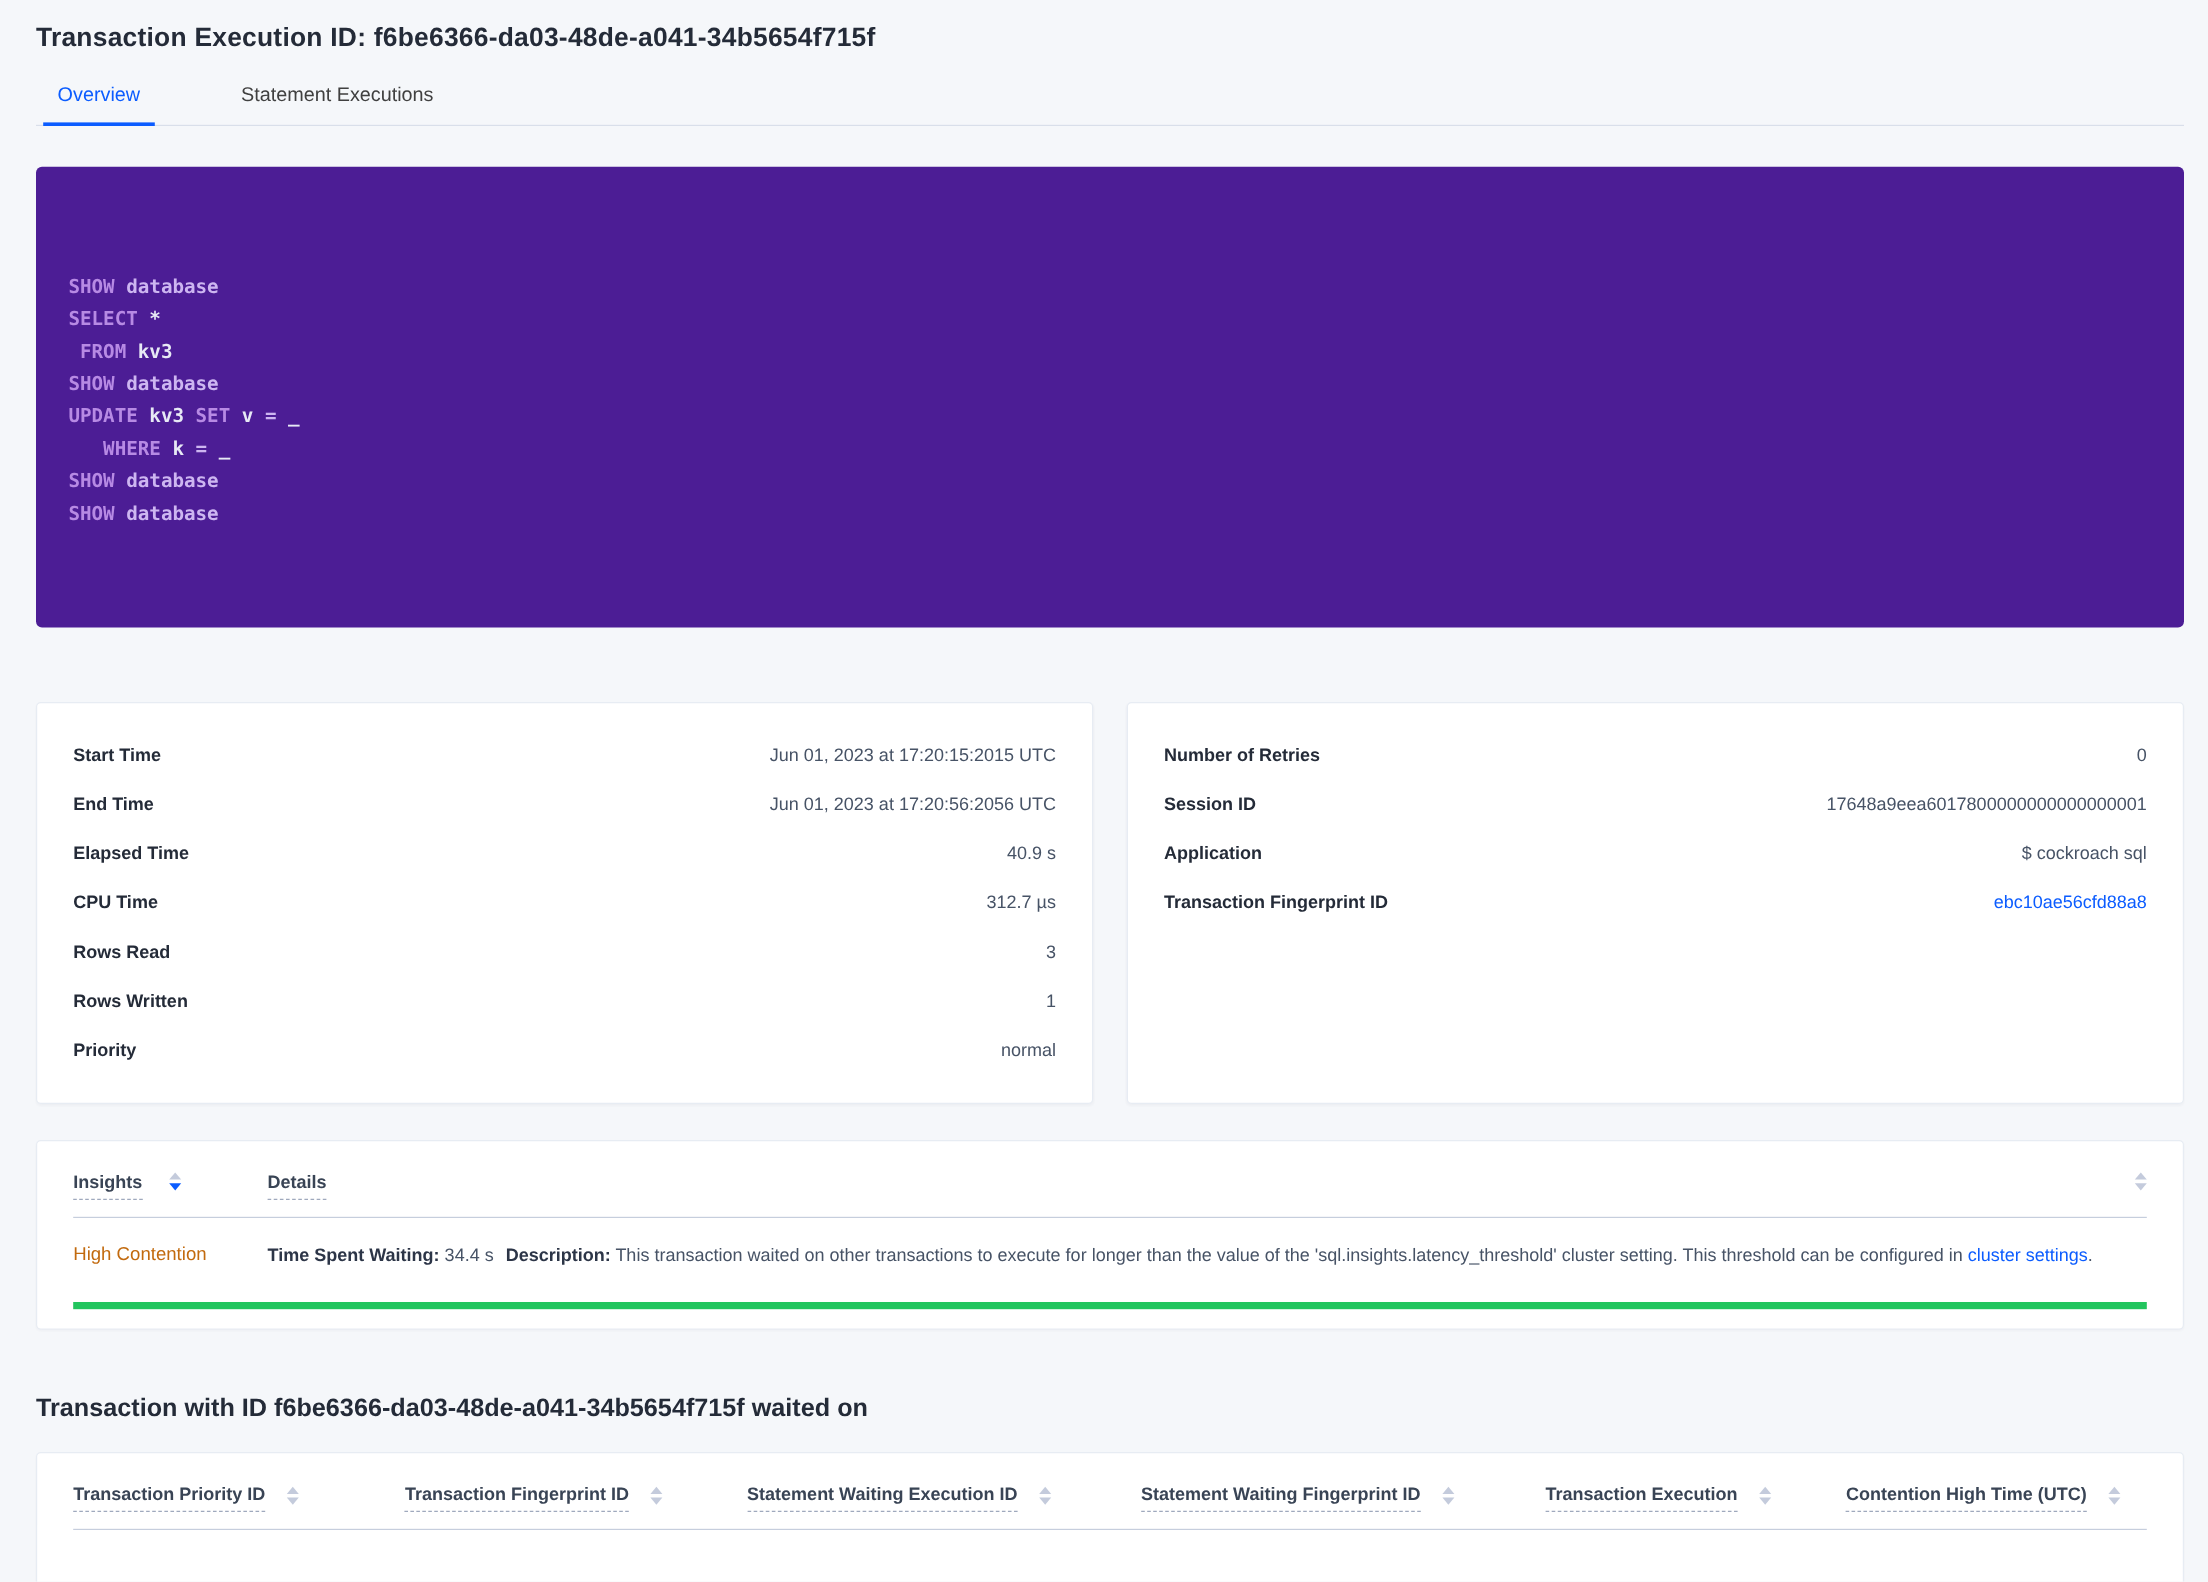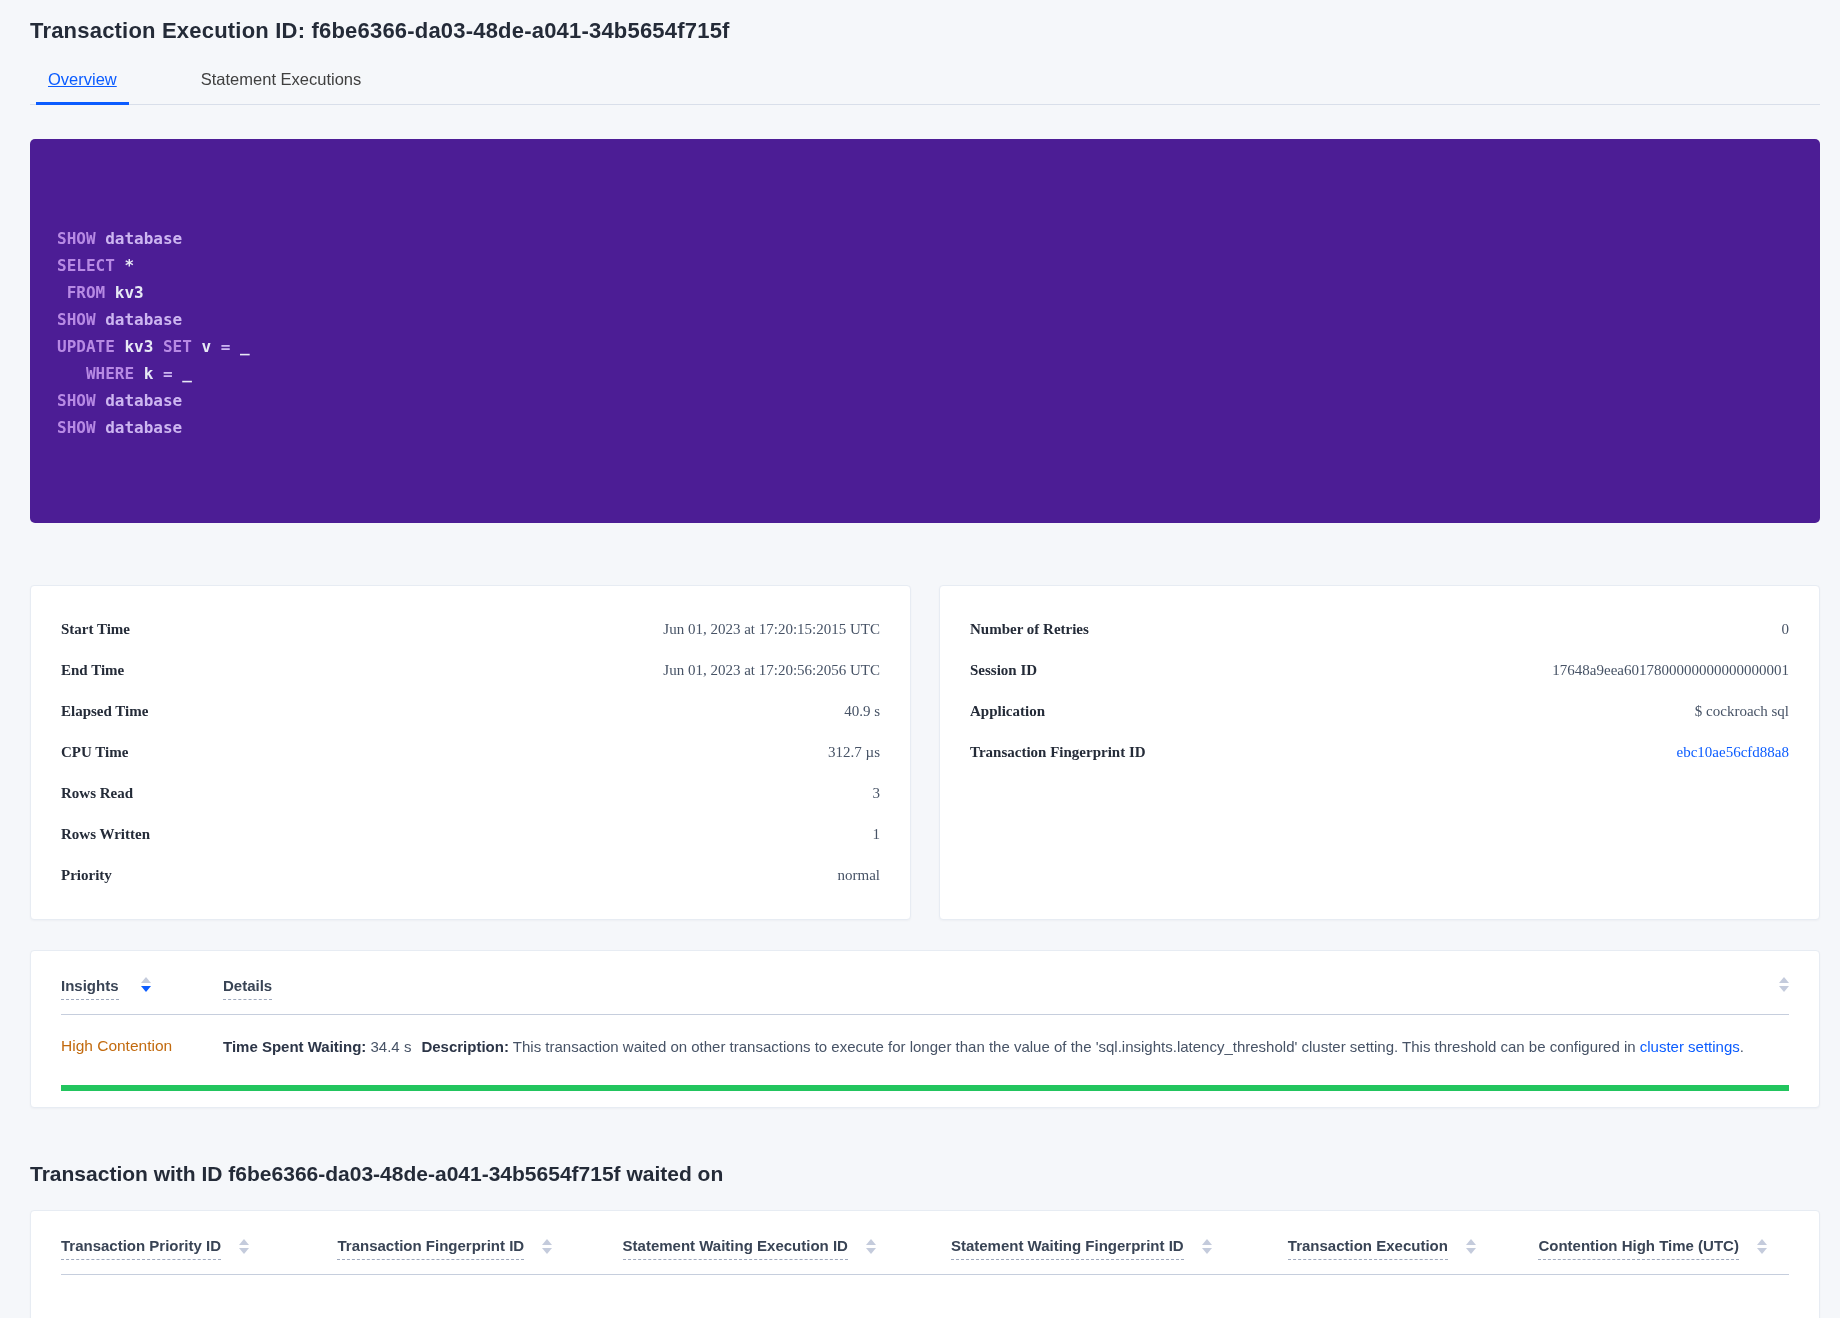--- a/index.html
+++ b/index.html
@@ -9,21 +9,21 @@
     font-family: "Liberation Sans", sans-serif;
     color: #242a35;
   }
   .page { padding: 18px 20px 0 30px; }
 
   .page-title { font-size: 22px; font-weight: bold; color: #242b38; letter-spacing: .2px; }
 
   
   .tabs { display: flex; gap: 60px; margin-top: 26px; border-bottom: 1px solid #d9dfea; padding-left: 6px; }
   .tab { font-size: 16.5px; padding: 0 12px 13px 12px; cursor: pointer; color: #404040; }
-  .tab.active { color: #0b5cff; border-bottom: 3px solid #0b5cff; margin-bottom: -1px; text-decoration: underline; }
+  .tab.active { color: #0b5cff; border-bottom: 3px solid #0b5cff; margin-bottom: -1px; }
 
   
   .sql-box {
     margin-top: 34px;
     background: #4c1d95;
     border-radius: 5px;
     padding: 32px 38px 28px 27px;
     font-family: "DejaVu Sans Mono", "Liberation Mono", monospace;
     font-size: 16px;
     line-height: 27px;
@@ -36,21 +36,21 @@
   
   .cards-row { display: flex; gap: 28px; margin-top: 62px; }
   .card {
     flex: 1;
     background: #fff;
     border: 1px solid #e7ecf3;
     border-radius: 4px;
     box-shadow: 0 1px 2px rgba(40,50,70,.04);
   }
   .summary-card { padding: 23px 30px; height: 335px; }
-  .kv-row { display: flex; justify-content: space-between; align-items: center; height: 41px; font-family: Liberation Serif, serif; }
+  .kv-row { display: flex; justify-content: space-between; align-items: center; height: 41px; }
   .kv-label { font-size: 15px; font-weight: bold; color: #242b38; }
   .kv-value { font-size: 15px; color: #475366; }
   .kv-value.link { color: #0b5cff; cursor: pointer; }
 
   
   .dashed { border-bottom: 1px dashed #9fa9bd; padding-bottom: 5px; }
 
   
   .sort { display: inline-flex; flex-direction: column; gap: 3px; margin-left: 22px; }
   .tri-up { width: 0; height: 0; border-left: 5px solid transparent; border-right: 5px solid transparent; border-bottom: 6px solid #c4cbdc; }

